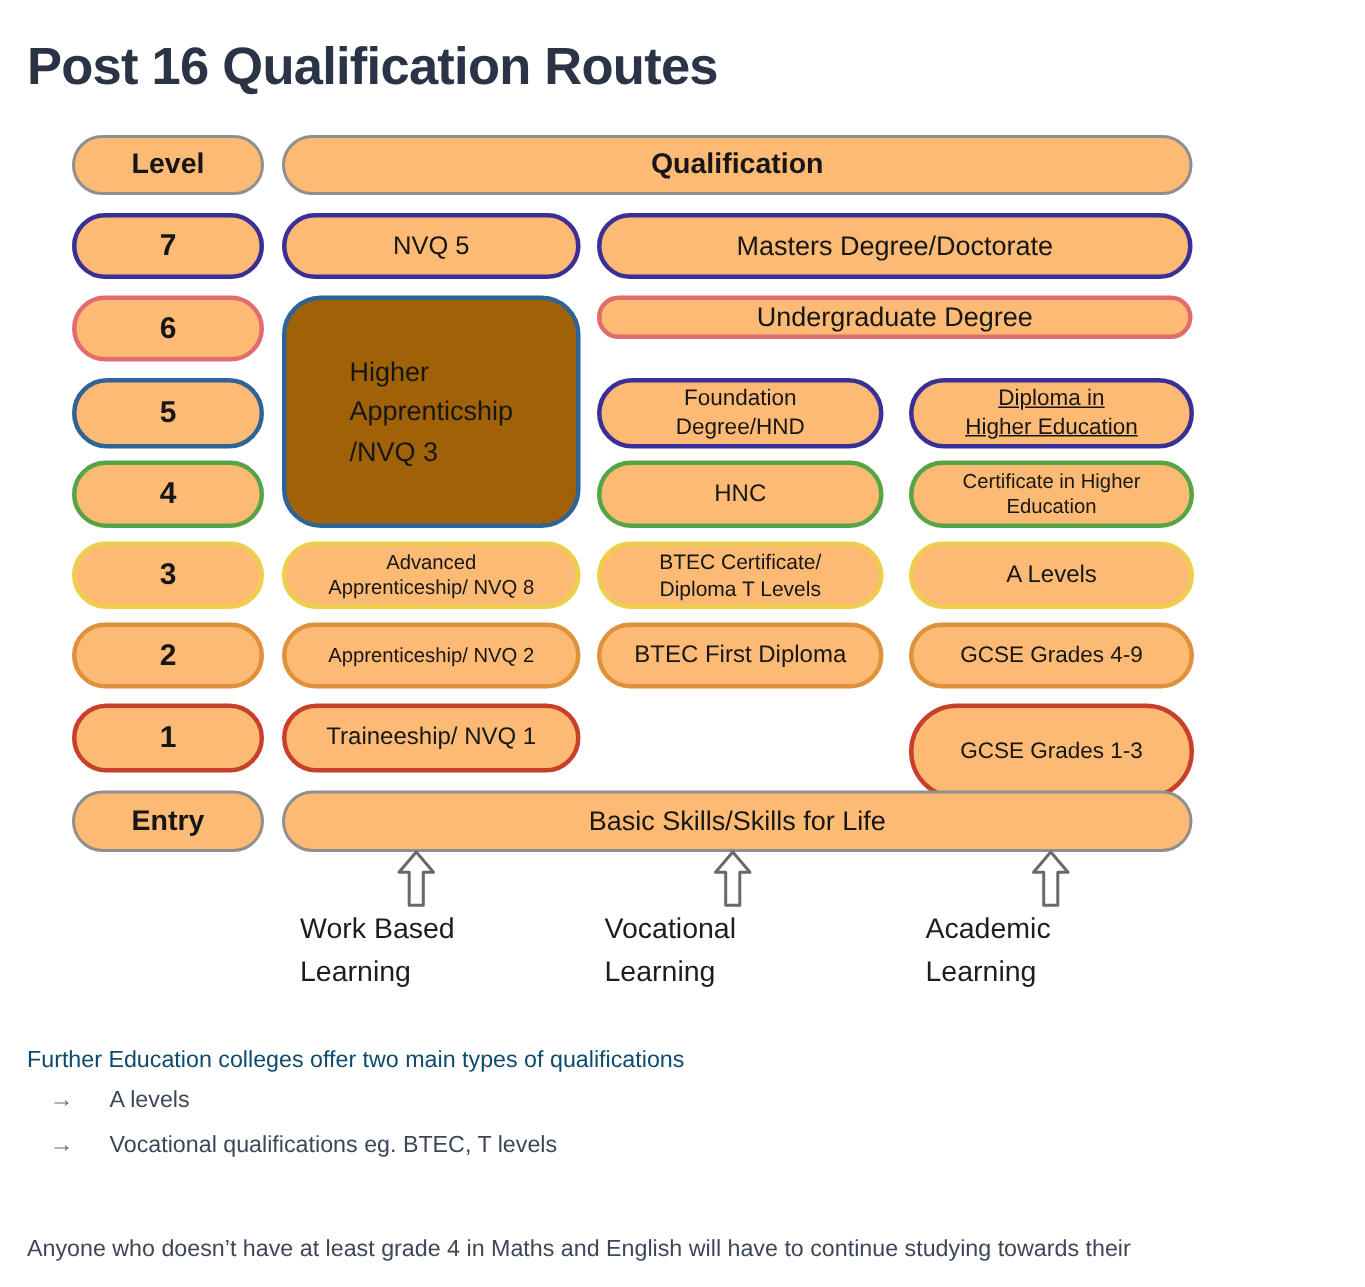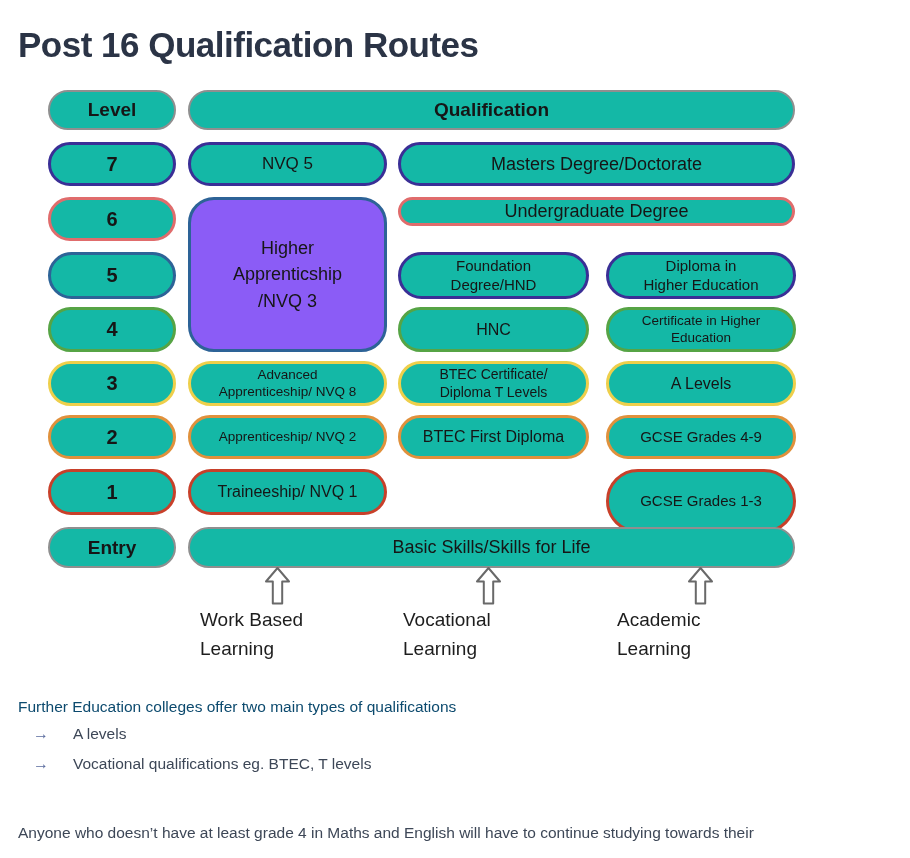--- a/index.html
+++ b/index.html
@@ -1,25 +1,25 @@
 <!DOCTYPE html>
 <html><head>
 <meta charset="utf-8">
 <style>
   html,body{margin:0;padding:0;background:#ffffff;}
   body{width:910px;height:858px;position:relative;font-family:"Liberation Sans",sans-serif;}
   .page-title{position:absolute;left:18px;top:2px;font-size:35px;font-weight:800;color:#2b3446;letter-spacing:-.5px;}
   .board{position:absolute;left:0;top:0;width:910px;height:660px;}
-  .pill{position:absolute;box-sizing:border-box;background:#14b8a6;border:3px solid #888;
+  .pill{position:absolute;box-sizing:border-box;background:#fdba74;border:3px solid #888;
         border-radius:999px;display:flex;align-items:center;justify-content:center;
         text-align:center;white-space:pre-line;line-height:1.25;color:#161616;padding:2px 8px;}
   .thin{border-width:2.5px;}
-  .bigbox{position:absolute;box-sizing:border-box;background:#8b5cf6;border:3px solid #888;
+  .bigbox{position:absolute;box-sizing:border-box;background:#a16207;border:3px solid #888;
         border-radius:26px;display:flex;align-items:center;justify-content:center;
-        text-align:center;white-space:pre-line;color:#161616;font-size:18px;line-height:1.45;}
+        text-align:left;white-space:pre-line;color:#161616;font-size:18px;line-height:1.45;}
   .b{font-weight:bold;}
   .fs20{font-size:20px;} .fs19{font-size:19px;} .fs18{font-size:18px;} .fs17{font-size:17px;}
   .fs16{font-size:16px;} .fs15{font-size:15px;} .fs14{font-size:14px;} .fs13{font-size:13.5px;}
   .arrow{position:absolute;width:27px;height:40px;}
   .pathway-label{position:absolute;width:170px;text-align:left;font-size:19px;color:#1d1d1d;
         line-height:1.5;white-space:pre-line;}
   .note{position:absolute;color:#0c4a6e;font-size:15.5px;}
   .bullet{position:absolute;display:flex;align-items:center;gap:24px;color:#3d4757;font-size:15.5px;}
   .bullet .glyph{font-size:16px;}
   .footer{position:absolute;left:18px;top:800px;max-width:750px;color:#3d4757;font-size:15.5px;line-height:2.15;}
@@ -41,21 +41,21 @@
   <div class="pill b fs20" style="left: 48px; top: 197px; width: 128px; height: 44px; border-color: rgb(224, 108, 108);">6</div>
   <div class="pill fs18" style="left: 398px; top: 197px; width: 397px; height: 29px; border-color: rgb(224, 108, 108);">Undergraduate Degree</div>
 
   <div class="bigbox" style="left: 188px; top: 197px; width: 199px; height: 155px; border-color: rgb(45, 99, 151);">Higher
 Apprenticship
 /NVQ 3</div>
 
   <div class="pill b fs20" style="left: 48px; top: 252px; width: 128px; height: 47px; border-color: rgb(45, 99, 151);">5</div>
   <div class="pill fs15" style="left: 398px; top: 252px; width: 191px; height: 47px; border-color: rgb(58, 47, 150);">Foundation
 Degree/HND</div>
-  <div class="pill fs15" style="left: 606px; top: 252px; width: 190px; height: 47px; border-color: rgb(58, 47, 150);">Diploma in
+  <div class="pill fs15" style="left: 606px; top: 252px; width: 190px; height: 47px; border-color: rgb(58, 47, 150); text-decoration: underline;">Diploma in
 Higher Education</div>
 
   <div class="pill b fs20" style="left: 48px; top: 307px; width: 128px; height: 45px; border-color: rgb(86, 164, 69);">4</div>
   <div class="pill fs16" style="left: 398px; top: 307px; width: 191px; height: 45px; border-color: rgb(86, 164, 69);">HNC</div>
   <div class="pill fs13" style="left: 606px; top: 307px; width: 190px; height: 45px; border-color: rgb(86, 164, 69);">Certificate in Higher
 Education</div>
 
   <div class="pill b fs20" style="left: 48px; top: 361px; width: 128px; height: 45px; border-color: rgb(238, 207, 75);">3</div>
   <div class="pill fs13" style="left: 188px; top: 361px; width: 199px; height: 45px; border-color: rgb(238, 207, 75);">Advanced
 Apprenticeship/ NVQ 8</div>

